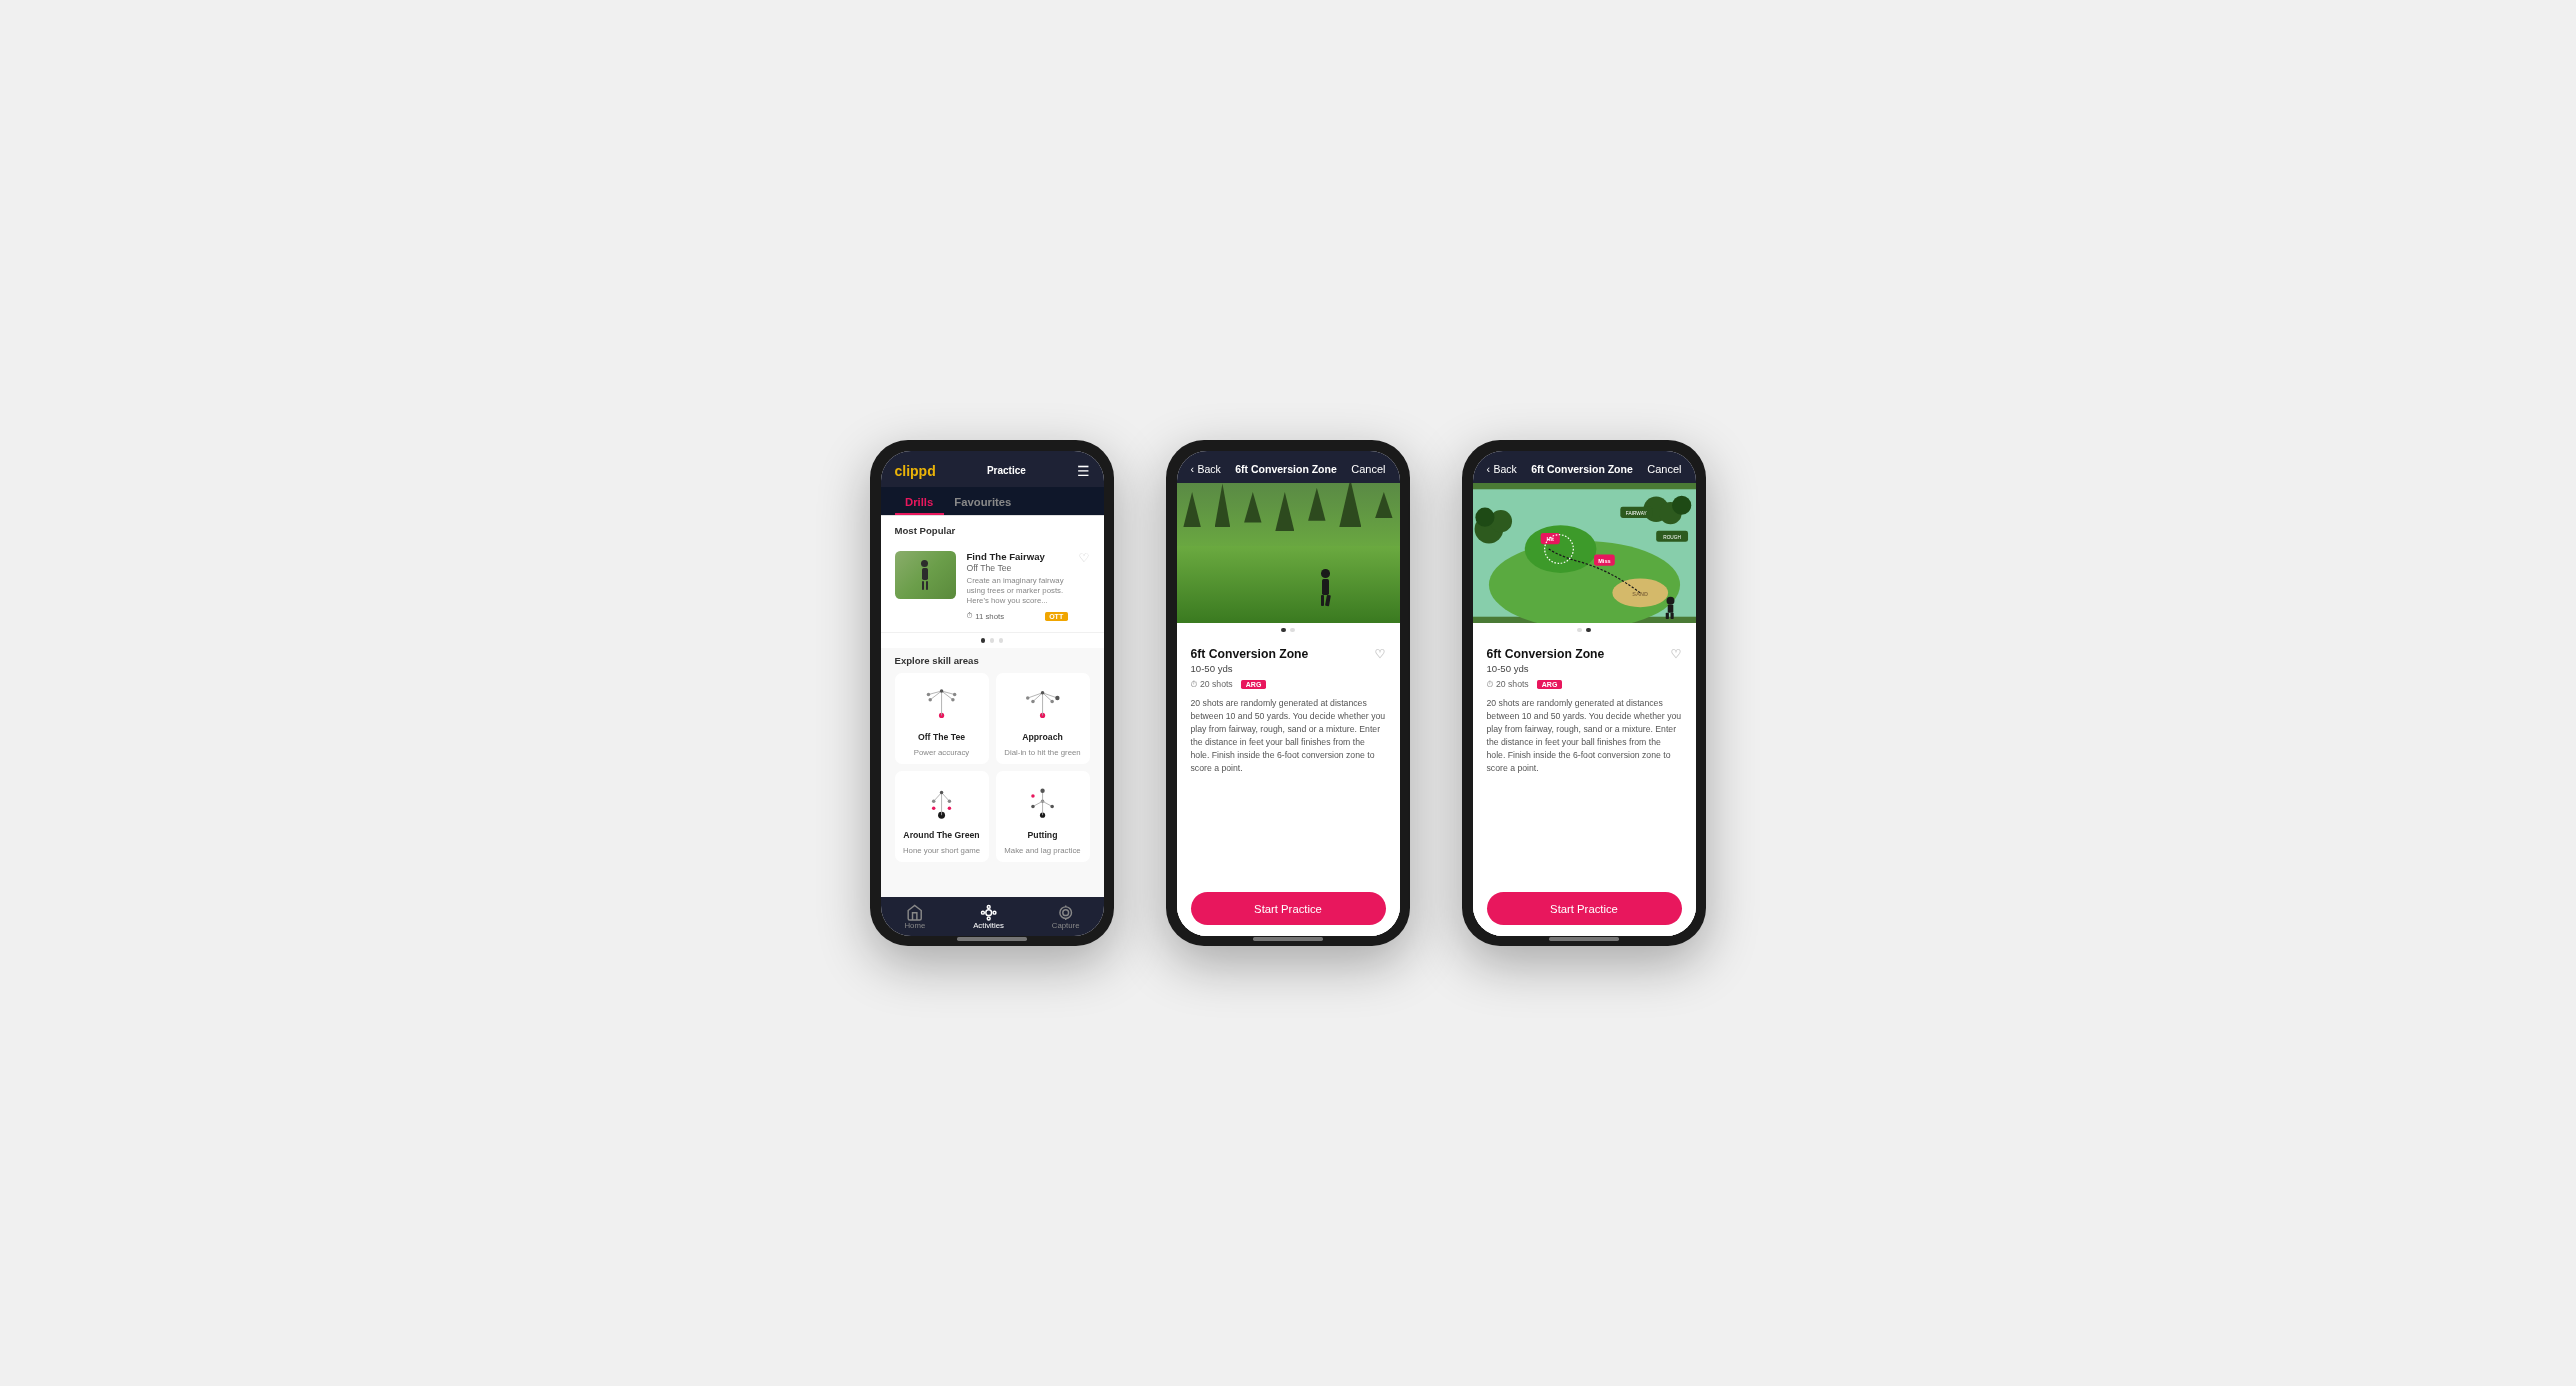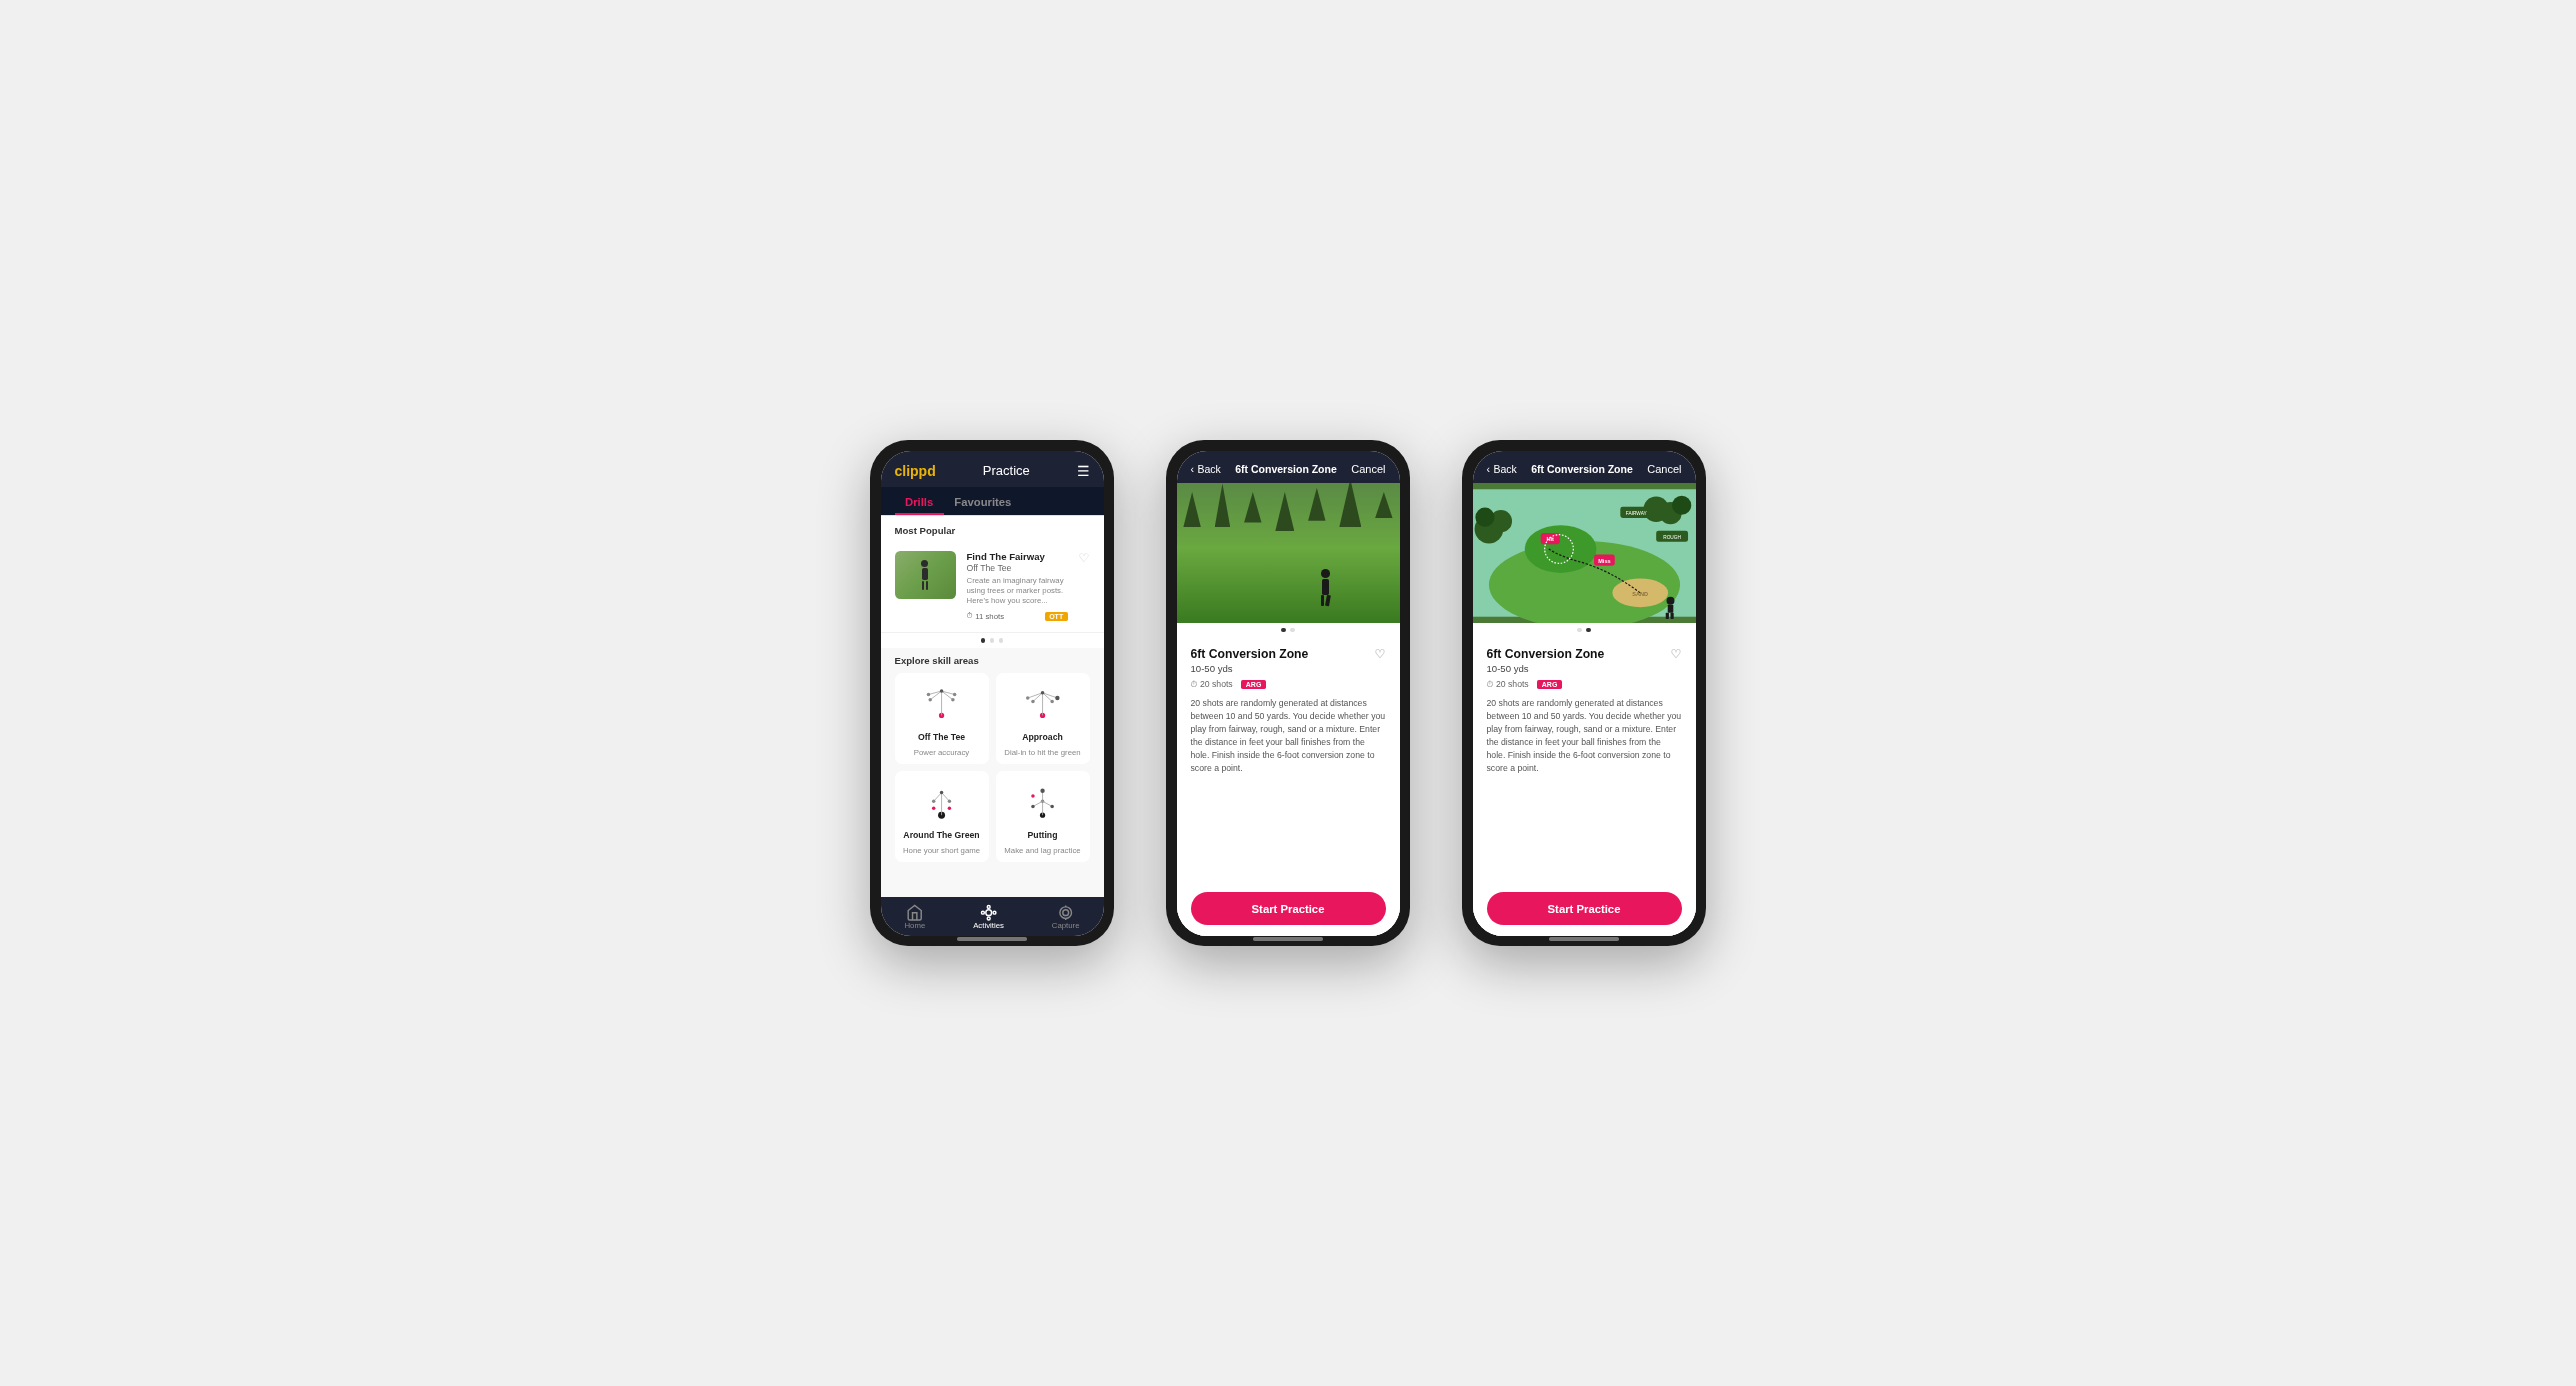--- a/index.html
+++ b/index.html
@@ -62,23 +62,23 @@
       display: flex;
       justify-content: space-between;
       align-items: center;
     }
     .p1-logo {
       font-size: 14px;
       font-weight: 700;
       color: #eab308;
     }
     .p1-header-title {
-      font-size: 13px;
+      font-size: 10px;
       color: #fff;
-      font-weight: 400;
+      font-weight: 700;
     }
     .p1-menu-icon {
       color: #fff;
       font-size: 14px;
     }
 
     .p1-tabs {
       background: #0f172a;
       display: flex;
       border-bottom: 0.9px solid #e0e0e0;
@@ -458,21 +458,21 @@
       background: #fff;
     }
     .start-btn {
       width: 100%;
       background: #e8175d;
       color: #fff;
       border: none;
       border-radius: 22px;
       padding: 10.5px;
       font-size: 11.3px;
-      font-weight: 700;
+      font-weight: 400;
       cursor: pointer;
       text-align: center;
     }
 
     .fav-icon {
       font-size: 12.2px;
       color: #ccc;
     }
 
     

